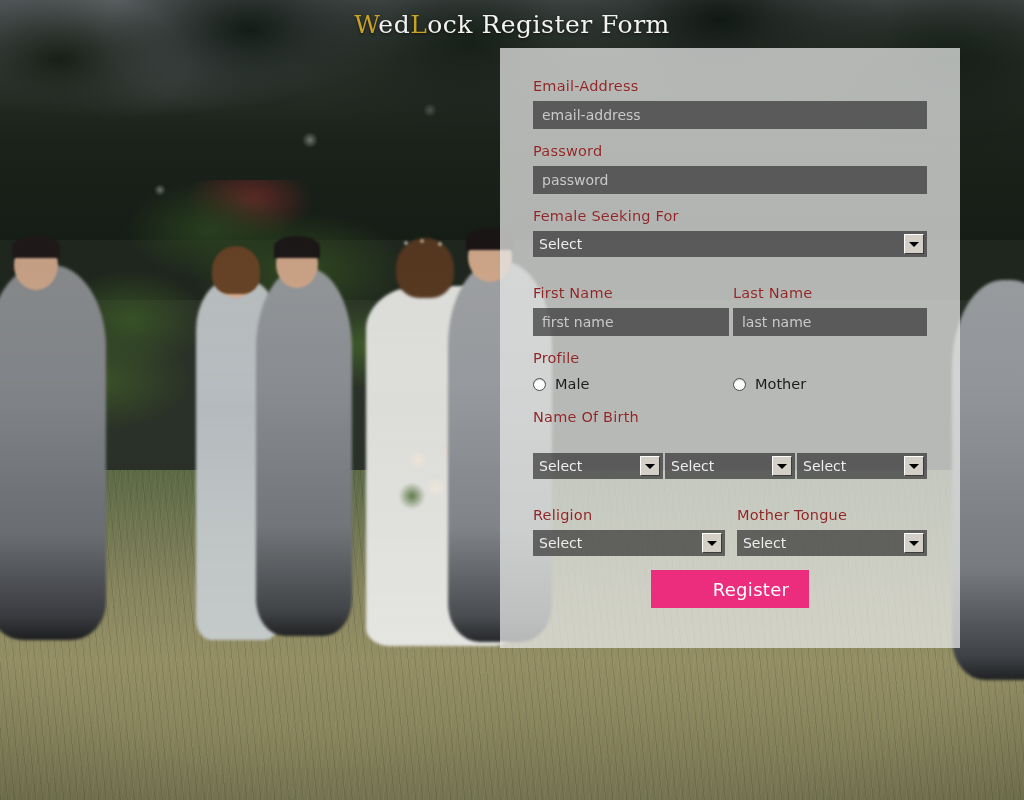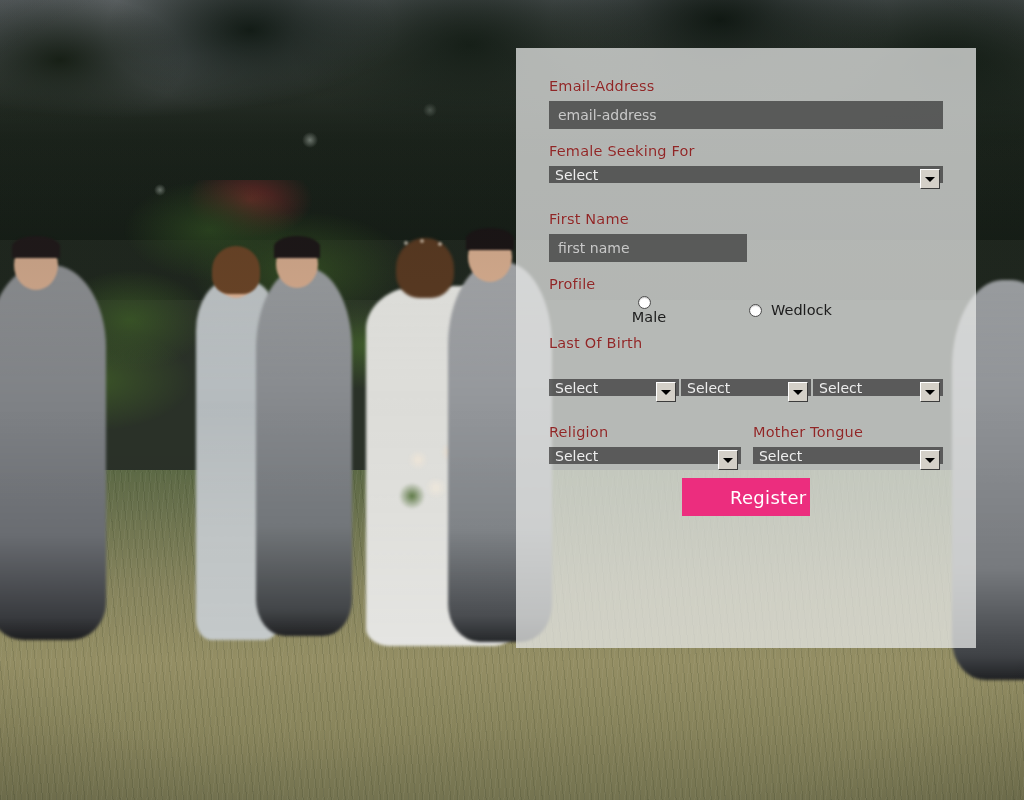--- a/index.html
+++ b/index.html
@@ -130,21 +130,21 @@
     font-family: "DejaVu Serif", "Liberation Serif", serif;
     font-size: 25px; font-weight: 400; letter-spacing: .5px;
     color: #f2f2f0;
     text-shadow: 0 1px 3px rgba(0,0,0,.6);
   }
   #title .gold { color: #c9a227; }
 
   
   #form-panel {
     position: absolute;
-    left: 516px; top: 48px; width: 460px; height: 600px;
+    left: 500px; top: 48px; width: 460px; height: 600px;
     background: rgba(232,234,232,.74);
     padding: 30px 33px 0 33px;
   }
   .field-label {
     color: #8f2626;
     font-size: 14.5px;
     font-weight: 400;
     letter-spacing: .2px;
     margin: 0 0 7px 0;
     text-shadow: 0 0 1px rgba(255,255,255,.35);
@@ -159,21 +159,21 @@
     border: 0; outline: 0;
     color: #e9e9e9;
     font-family: "DejaVu Sans", "Liberation Sans", sans-serif;
     font-size: 14px;
     padding: 0 9px;
   }
   .txt::placeholder { color: #c9c9c9; opacity: 1; }
 
   
   .sel-wrap {
-    position: relative; height: 17px;
+    position: relative; height: 26px;
     background: rgba(45,45,45,.68);
     display: flex; align-items: center;
   }
   .sel-txt {
     color: #ededed; font-size: 14px; padding-left: 6px;
     white-space: nowrap; overflow: hidden;
   }
   .sel-btn {
     position: absolute; right: 3px; top: 3px;
     width: 20px; height: 20px;
@@ -188,35 +188,35 @@
     display: block;
     width: 0; height: 0;
     border-left: 5px solid transparent;
     border-right: 5px solid transparent;
     border-top: 5px solid #000;
   }
 
   
   .radios { display: flex; align-items: center; height: 22px; }
   .radio-item { display: flex; align-items: center; }
-  .radio-item.male   { width: 200px; flex-direction: column; }
+  .radio-item.male   { width: 200px; }
   .radio-dot {
     width: 13px; height: 13px; border-radius: 50%;
     background: #ffffff;
     border: 1px solid #4b4b4b;
     box-shadow: inset 0 1px 1px rgba(0,0,0,.22);
     margin-right: 9px;
   }
   .radio-label { color: #1c1c1c; font-size: 14.5px; }
 
   
   #register-btn {
     display: block;
     margin: 12px auto 0 auto;
-    width: 128px; height: 38px;
+    width: 158px; height: 38px;
     background: #ec2d7e;
     border: 0; outline: 0;
     color: #ffffff;
     font-family: "DejaVu Sans", "Liberation Sans", sans-serif;
     font-size: 18px; letter-spacing: .3px;
     cursor: pointer;
     padding-left: 48px;
   }
 
   
@@ -258,62 +258,71 @@
 
   <div class="fig gr"></div>
   <div class="fig-head gr-head"></div>
   <div class="gr-hair"></div>
 
   <div class="fig rr"></div>
 
   <div class="bg-layer bg-grade"></div>
   <div class="bg-layer bg-vignette"></div>
 
+  <div id="title"><span class="gold">W</span><span>ed</span><span class="gold">L</span><span>ock Register Form</span></div>
 
   <div id="form-panel">
 
     <div class="grp">
       <div class="field-label">Email-Address</div>
       <input class="txt" type="text" placeholder="email-address" style="">
     </div>
 
+    <div class="grp">
+      <div class="field-label">Password</div>
+      <input class="txt" type="text" placeholder="password" style="">
+    </div>
 
     <div class="grp">
       <div class="field-label">Female Seeking For</div>
       <div class="sel-wrap" style="width:100%">
         <span class="sel-txt">Select</span>
         <span class="sel-btn">
             <i></i>
           </span>
       </div>
     </div>
 
     <div class="grp row" style="gap:4px">
       <div style="width:198px">
         <div class="field-label">First Name</div>
         <input class="txt" type="text" placeholder="first name" style="">
+      </div>
+      <div style="width:196px">
+        <div class="field-label">Last Name</div>
+        <input class="txt" type="text" placeholder="last name" style="">
       </div>
     </div>
 
     <div class="grp">
       <div class="field-label">Profile</div>
       <div class="radios">
         <label class="radio-item male">
           <span class="radio-dot"></span>
           <span class="radio-label">Male</span>
         </label>
         <label class="radio-item">
           <span class="radio-dot"></span>
-          <span class="radio-label">Wedlock</span>
+          <span class="radio-label">Mother</span>
         </label>
       </div>
     </div>
 
     <div class="grp">
-      <div class="field-label">Last Of Birth</div>
+      <div class="field-label">Name Of Birth</div>
       <div class="row" style="gap:2px">
         <div class="sel-wrap" style="width:130px">
           <span class="sel-txt">Select</span>
           <span class="sel-btn">
               <i></i>
             </span>
         </div>
         <div class="sel-wrap" style="width:130px">
           <span class="sel-txt">Select</span>
           <span class="sel-btn">

